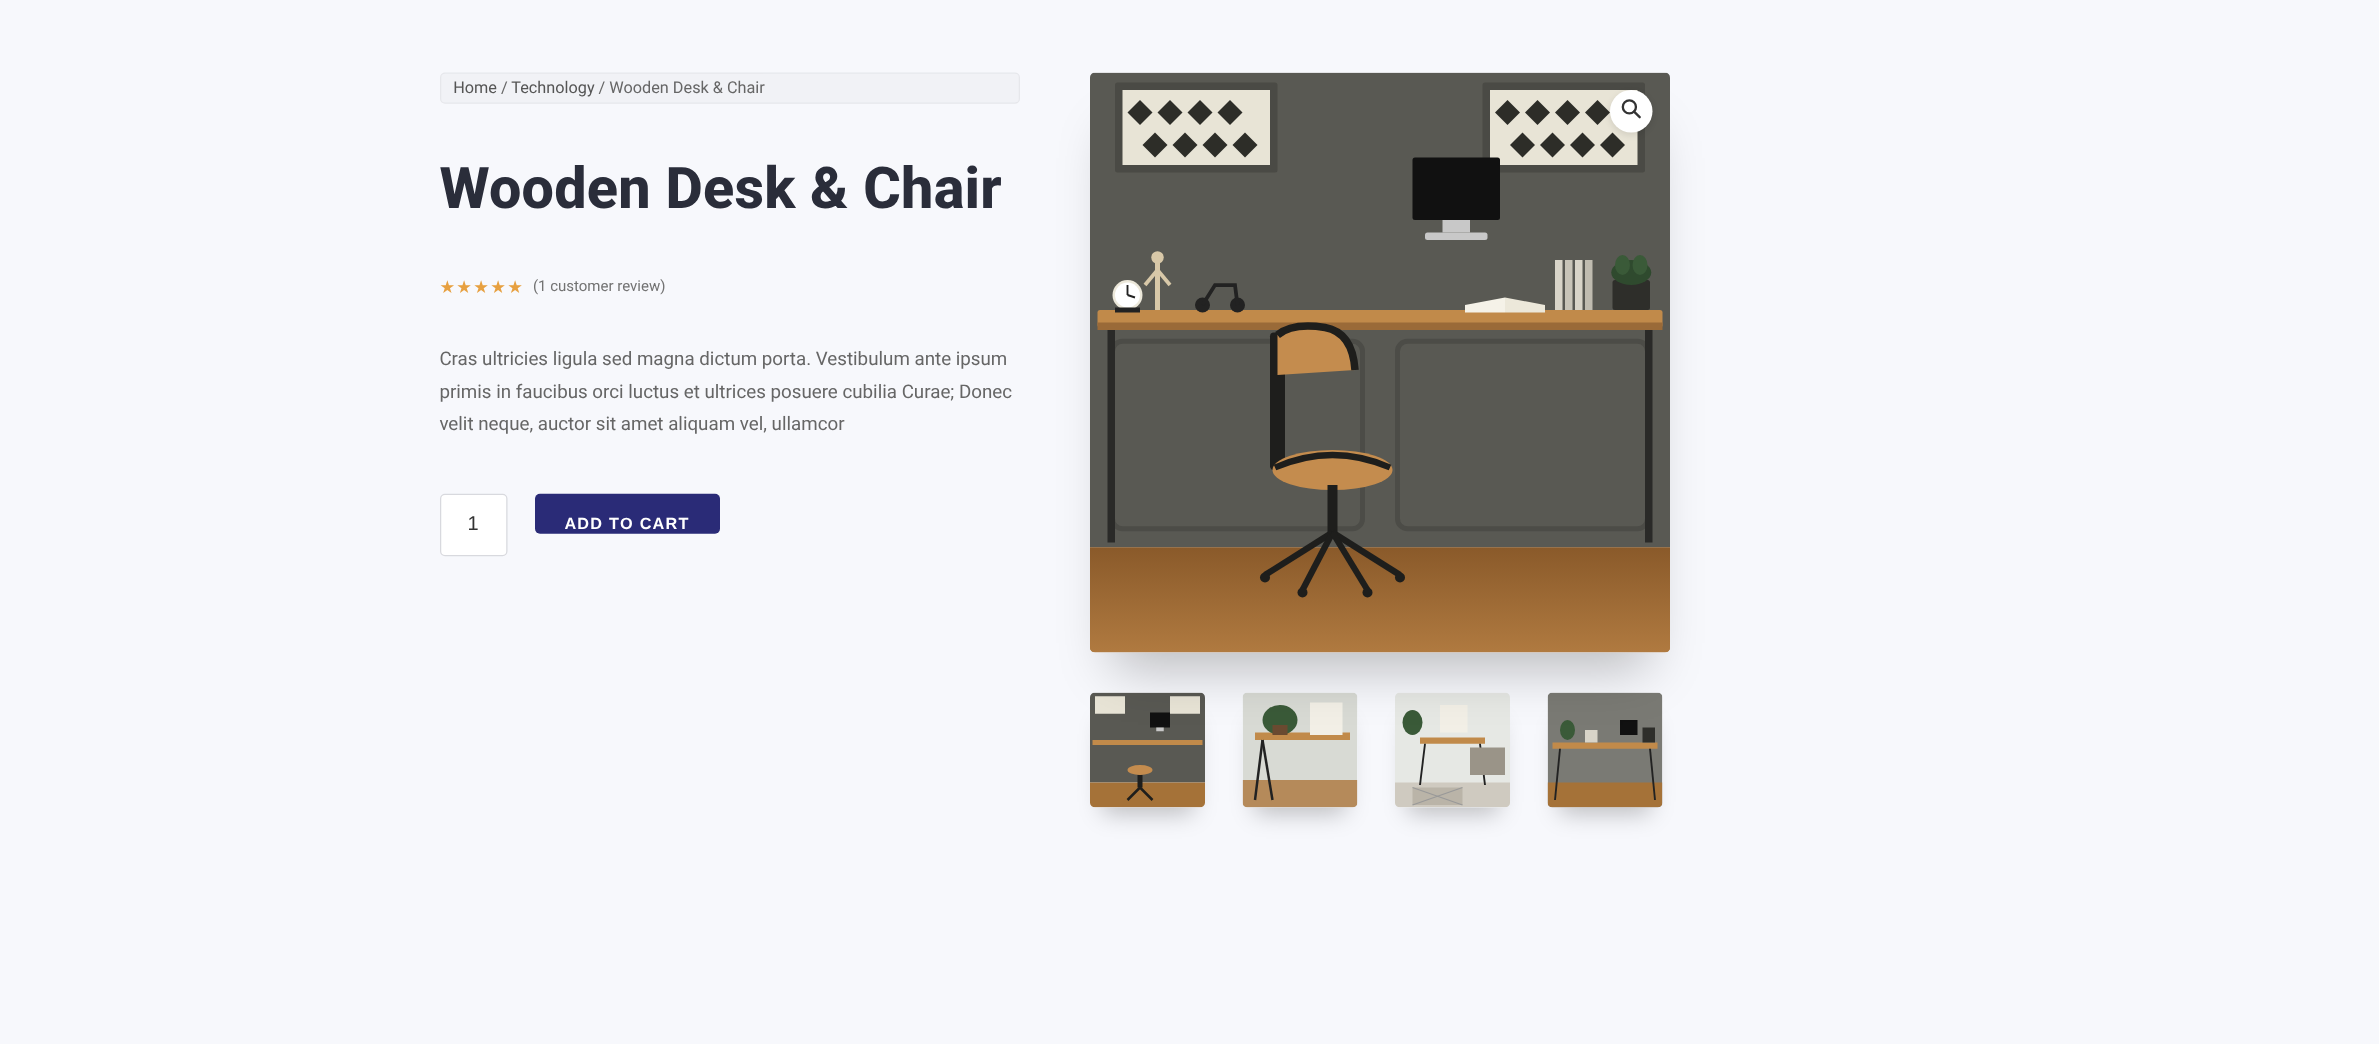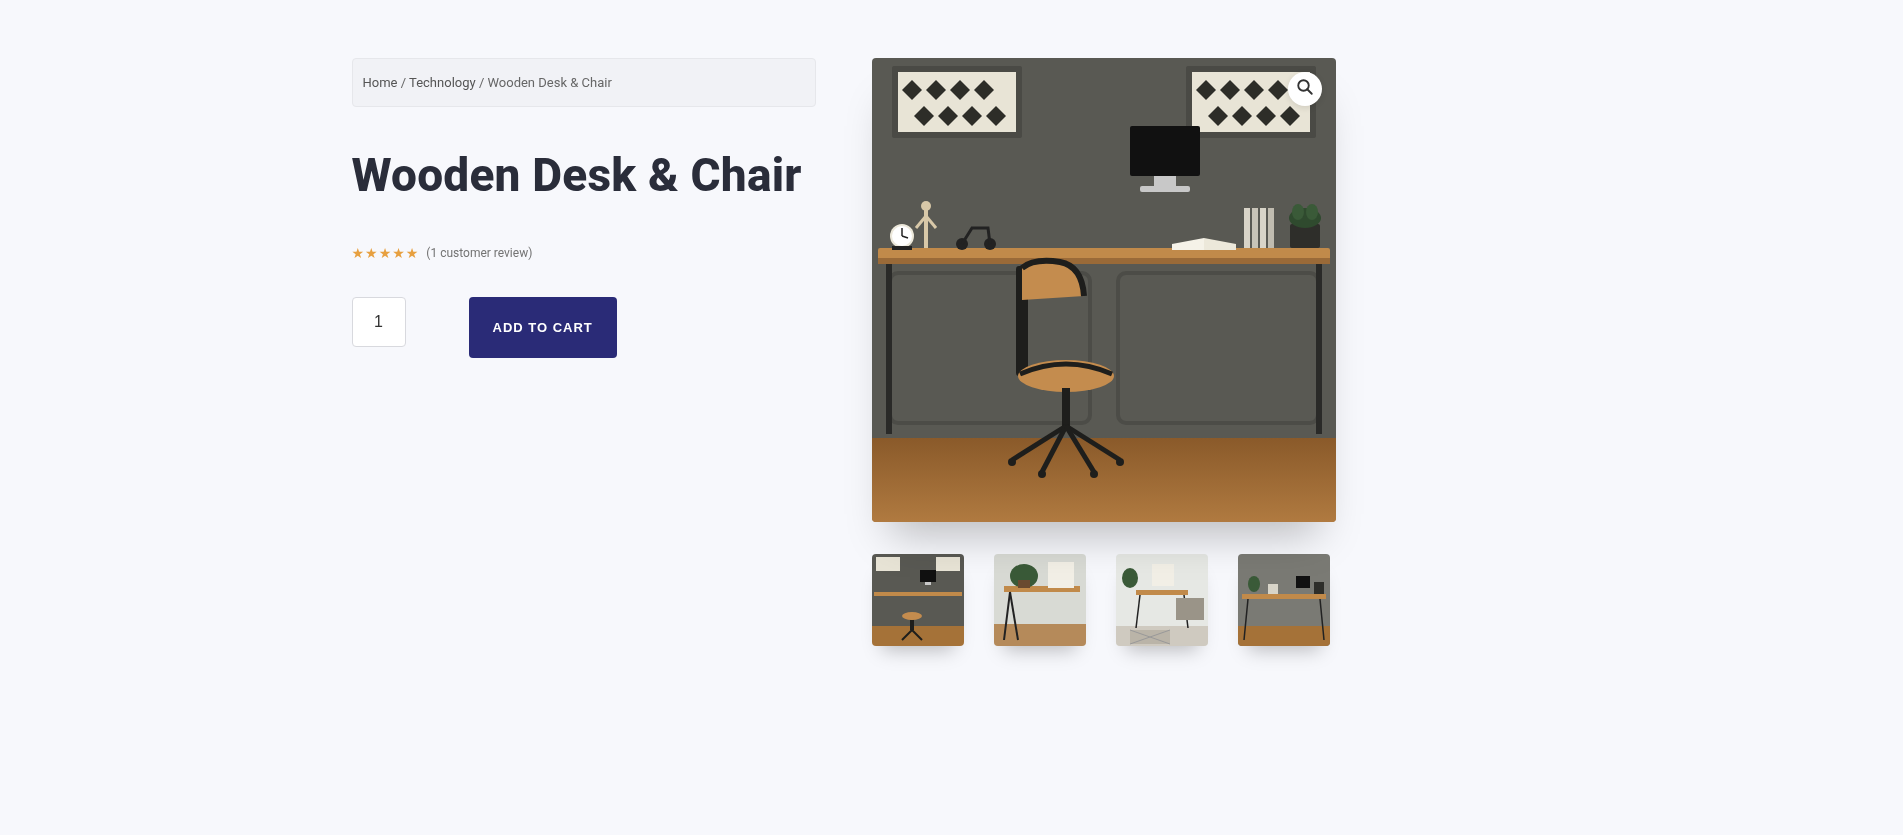--- a/index.html
+++ b/index.html
@@ -24,21 +24,21 @@
   .right-col {
     flex: 1;
     display: flex;
     flex-direction: column;
     gap: 32px;
   }
   .breadcrumb {
     background: #f1f2f6;
     border: 1px solid #e6e7eb;
     border-radius: 4px;
-    padding: 16px 10px;
+    padding: 4px 10px;
     font-size: 13px;
     color: #666;
     margin-bottom: 34px;
   }
   .breadcrumb a { color: #555; text-decoration: none; }
   .breadcrumb .current { color: #666; }
   .product-title {
     font-size: 46px;
     font-weight: 800;
     color: #2a2d3a;
@@ -93,22 +93,21 @@
   .add-to-cart-btn {
     background: #2a2b77;
     color: #fff;
     border: none;
     border-radius: 4px;
     padding: 16px 24px;
     font-size: 13px;
     font-weight: 700;
     letter-spacing: 1px;
     cursor: pointer;
-    height: 61px;
-    margin-left: 41px;
+    height: 32px;
   }
   .main-image {
     position: relative;
     width: 464px;
     height: 464px;
     border-radius: 4px;
     overflow: hidden;
     box-shadow: 0 30px 40px -18px rgba(0,0,0,0.25);
   }
   .zoom-btn {
@@ -157,20 +156,21 @@
       <div class="stars">
         <span>★</span>
         <span>★</span>
         <span>★</span>
         <span>★</span>
         <span>★</span>
       </div>
       <a href="#" class="review-link">(1 customer review)</a>
     </div>
 
+    <p class="description">Cras ultricies ligula sed magna dictum porta. Vestibulum ante ipsum primis in faucibus orci luctus et ultrices posuere cubilia Curae; Donec velit neque, auctor sit amet aliquam vel, ullamcor</p>
 
     <div class="cart-row">
       <input type="text" class="qty-input" value="1" style="">
       <button class="add-to-cart-btn">ADD TO CART</button>
     </div>
   </div>
 
   <div class="right-col">
     <div class="main-image">
       

